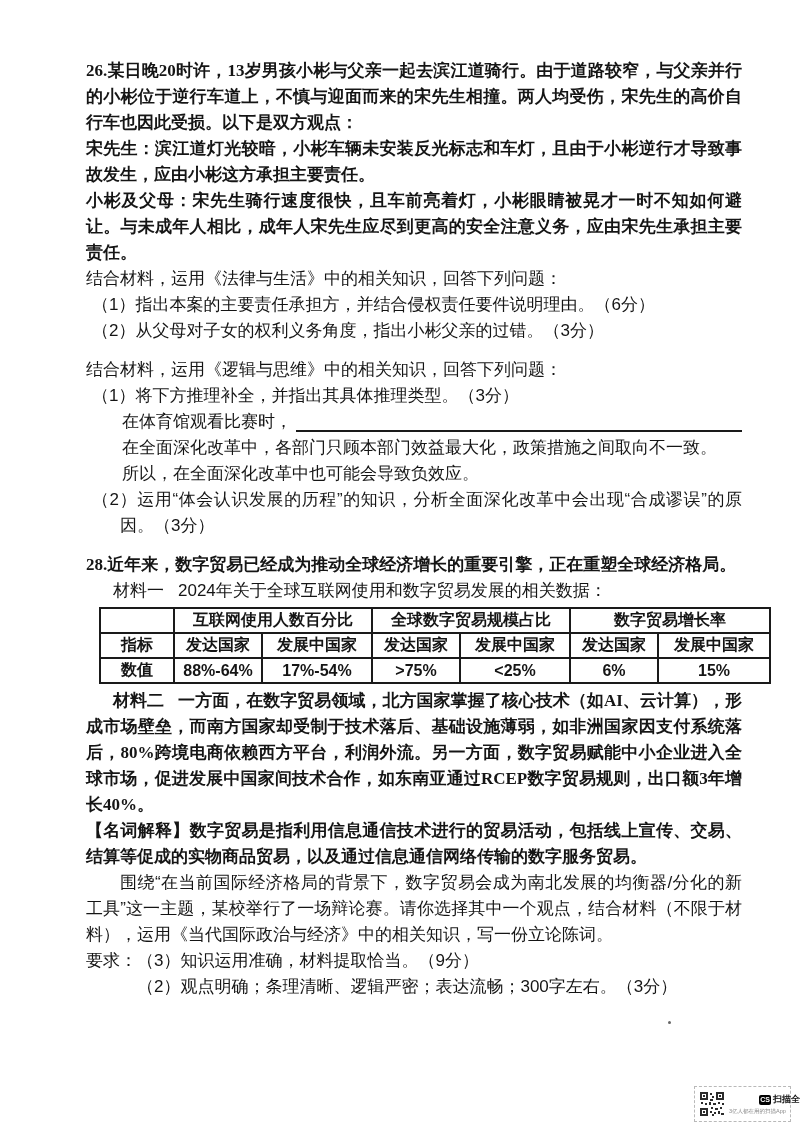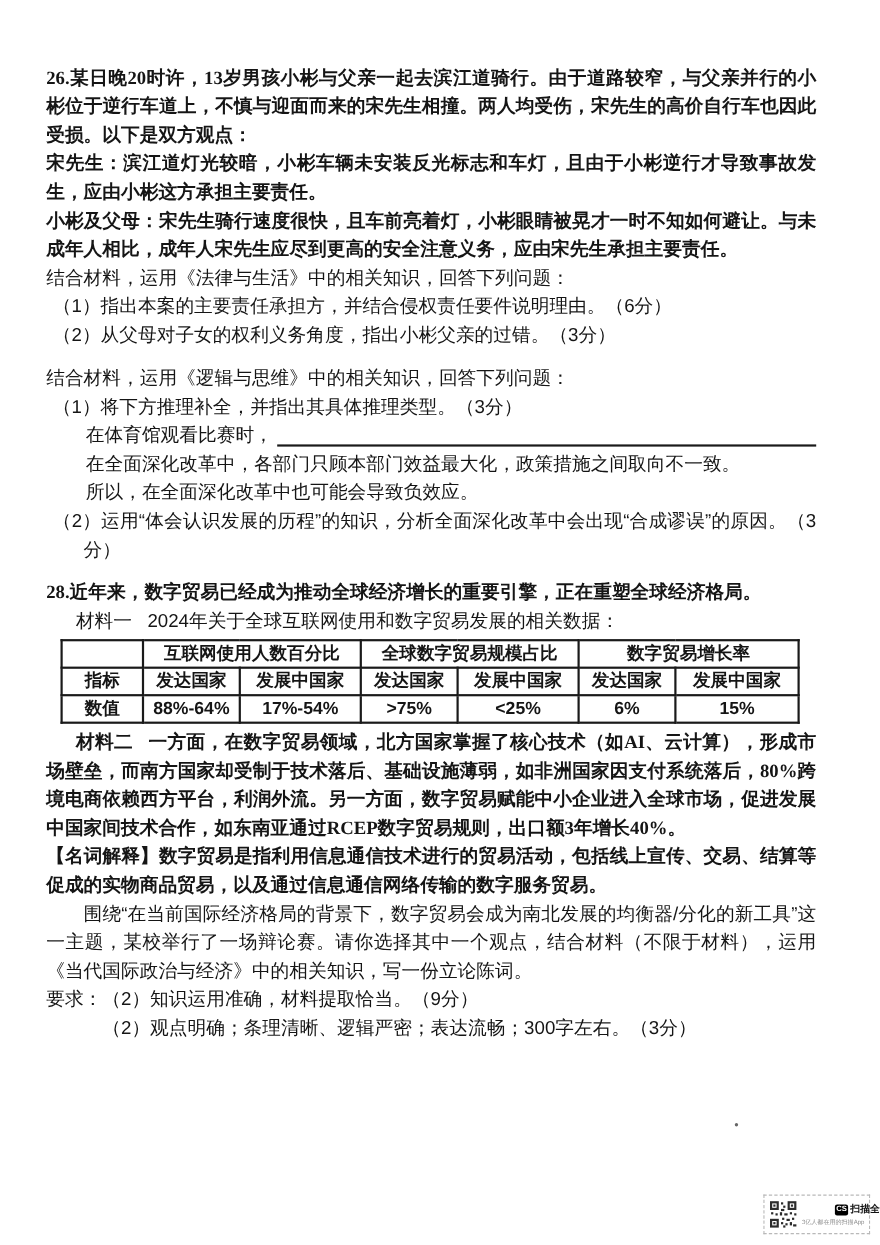--- a/index.html
+++ b/index.html
@@ -8,21 +8,21 @@
     background: #ffffff;
     color: #151515;
     font-family: "Liberation Serif", "DejaVu Serif", serif;
     position: relative;
     overflow: hidden;
   }
   .page {
     position: absolute;
     top: 0; left: 0;
     width: 800px; height: 1132px;
-    padding: 58px 58px 0 42px;
+    padding: 58px 58px 0 86px;
   }
   p, .line { font-size: 17px; line-height: 26px; font-weight: 600; text-align: justify; }
   .hei { font-family: "Liberation Sans", "DejaVu Sans", sans-serif; font-weight: 400; }
   .question { margin-top: 13px; }
   .question:first-child { margin-top: 0; }
   .item { margin-left: 6px; padding-left: 28px; text-indent: -28px; }
   .sub-line { margin-left: 36px; }
   .premise-row { display: flex; align-items: center; margin-left: 36px; }
   .premise-row .prefix { white-space: nowrap; }
   .blank {
@@ -150,21 +150,21 @@
           <td>6%</td>
           <td>15%</td>
         </tr>
       </tbody>
     </table>
 
     <p><span class="label-gap">材料二</span><span>一方面，在数字贸易领域，北方国家掌握了核心技术（如AI、云计算），形成市场壁垒，而南方国家却受制于技术落后、基础设施薄弱，如非洲国家因支付系统落后，80%跨境电商依赖西方平台，利润外流。另一方面，数字贸易赋能中小企业进入全球市场，促进发展中国家间技术合作，如东南亚通过RCEP数字贸易规则，出口额3年增长40%。</span></p>
     <p><span>【名词解释】</span><span>数字贸易是指利用信息通信技术进行的贸易活动，包括线上宣传、交易、结算等促成的实物商品贸易，以及通过信息通信网络传输的数字服务贸易。</span></p>
     <p class="hei indent2">围绕“在当前国际经济格局的背景下，数字贸易会成为南北发展的均衡器/分化的新工具”这一主题，某校举行了一场辩论赛。请你选择其中一个观点，结合材料（不限于材料），运用《当代国际政治与经济》中的相关知识，写一份立论陈词。</p>
     <div class="req-block">
-      <p class="hei"><span>要求：</span><span>（2）知识运用准确，材料提取恰当。（9分）</span></p>
+      <p class="hei"><span>要求：</span><span>（3）知识运用准确，材料提取恰当。（9分）</span></p>
       <p class="hei req-second">（2）观点明确；条理清晰、逻辑严密；表达流畅；300字左右。（3分）</p>
     </div>
   </div>
 
 </div>
 
 <div class="speck"></div>
 
 <div class="watermark">
   <svg class="qr" width="26" height="26" viewBox="0 0 26 26">

